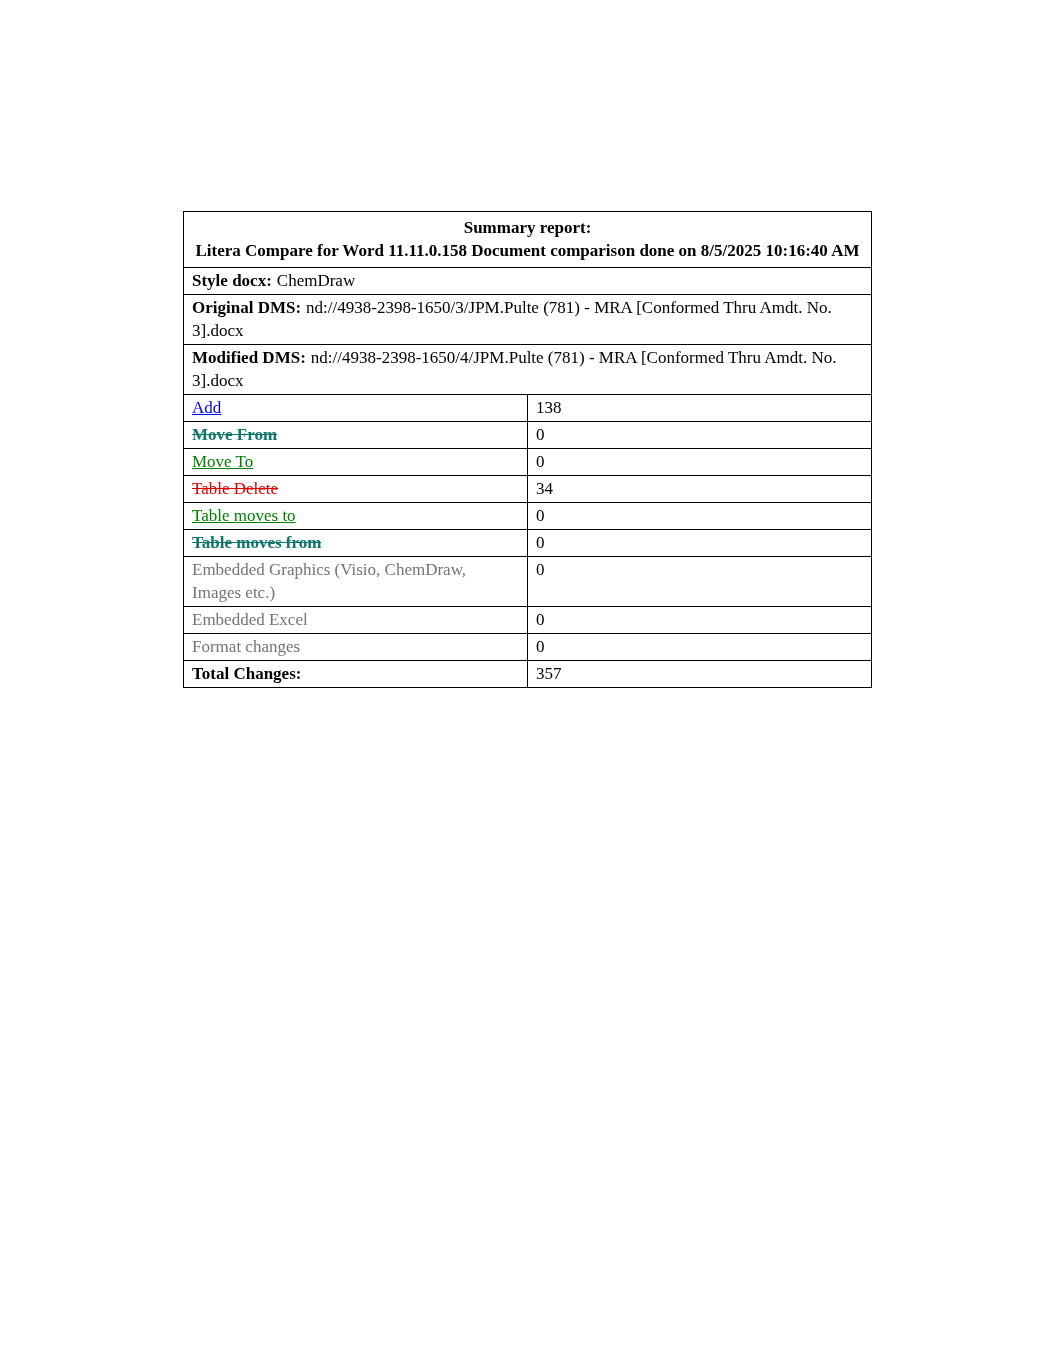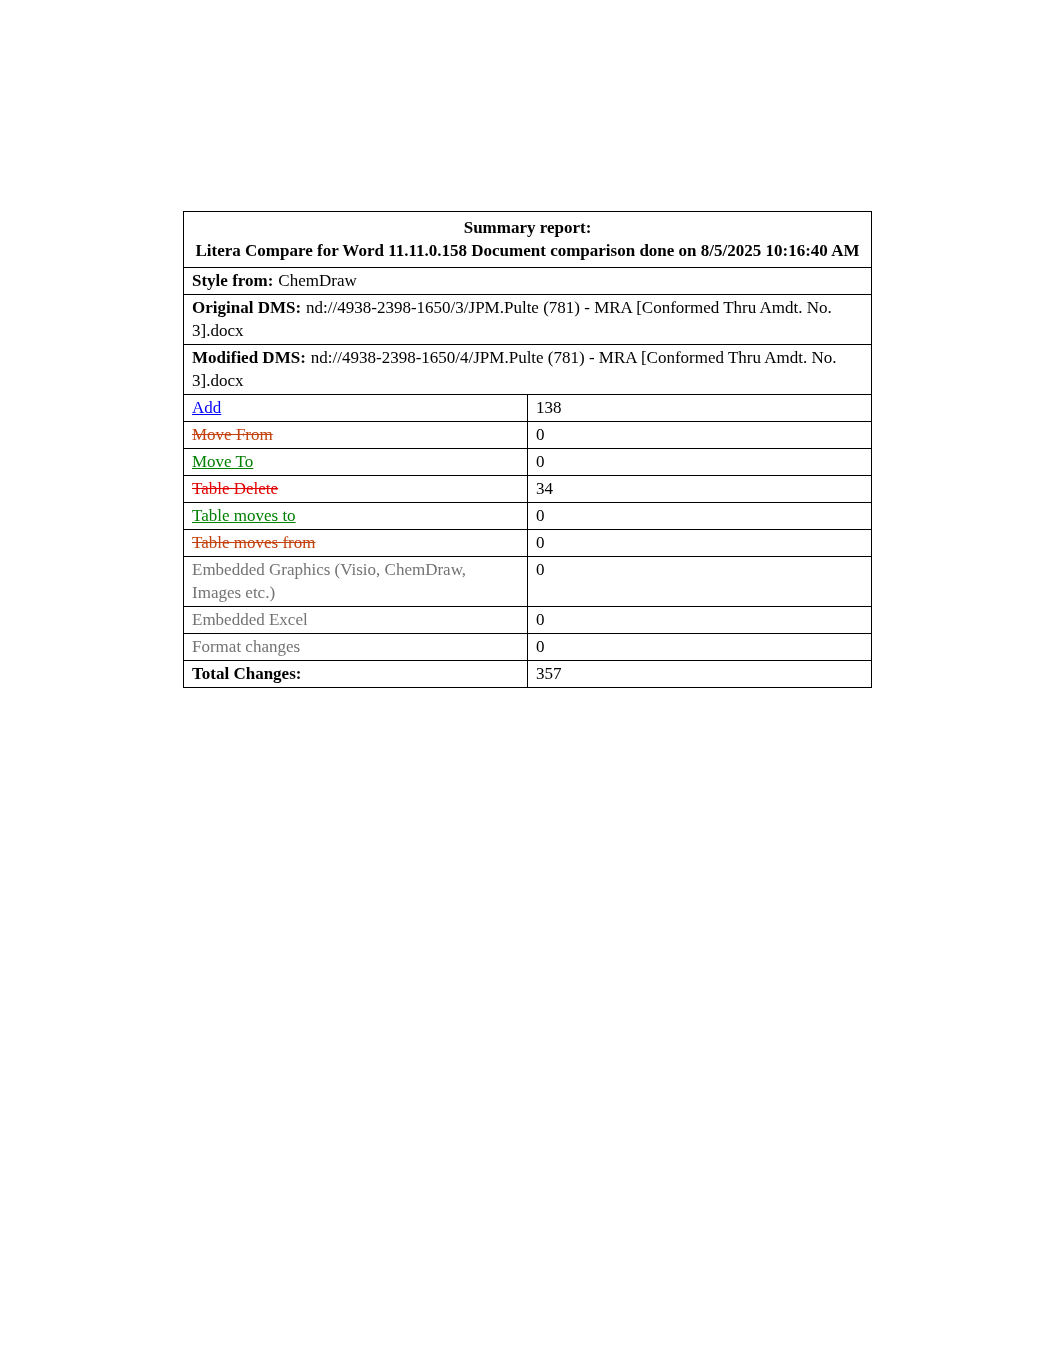--- a/index.html
+++ b/index.html
@@ -37,40 +37,40 @@
     text-align: center;
     font-weight: bold;
     padding-top: 4px !important;
     padding-bottom: 5px !important;
   }
   .b { font-weight: bold; }
   .meta-label { font-weight: bold; margin-right: 5px; }
   .chg-insert { color: #0000ff; text-decoration: underline; }
   .chg-delete { color: #e00000; text-decoration: line-through; }
   .chg-move-to { color: #008000; text-decoration: underline; }
-  .chg-move-from { color: #c2410c; text-decoration: line-through; }
+  .chg-move-from { color: #0f766e; text-decoration: line-through; font-weight: bold; }
   .chg-plain { color: #737373; }
 </style>
 </head>
 <body>
 
 <div class="page">
   <table class="report">
 
     <tbody>
         <tr>
       <td colspan="2" class="header-cell">
         <div>Summary report:</div>
         <div>Litera Compare for Word 11.11.0.158 Document comparison done on 8/5/2025 10:16:40 AM</div>
       </td>
     </tr>
 
     <tr>
       <td colspan="2">
-        <span class="meta-label">Style from:</span><span>ChemDraw</span>
+        <span class="meta-label">Style docx:</span><span>ChemDraw</span>
       </td>
     </tr>
     <tr>
       <td colspan="2">
         <span class="meta-label">Original DMS:</span><span>nd://4938-2398-1650/3/JPM.Pulte (781) - MRA [Conformed Thru Amdt. No. 3].docx</span>
       </td>
     </tr>
     <tr>
       <td colspan="2">
         <span class="meta-label">Modified DMS:</span><span>nd://4938-2398-1650/4/JPM.Pulte (781) - MRA [Conformed Thru Amdt. No. 3].docx</span>

